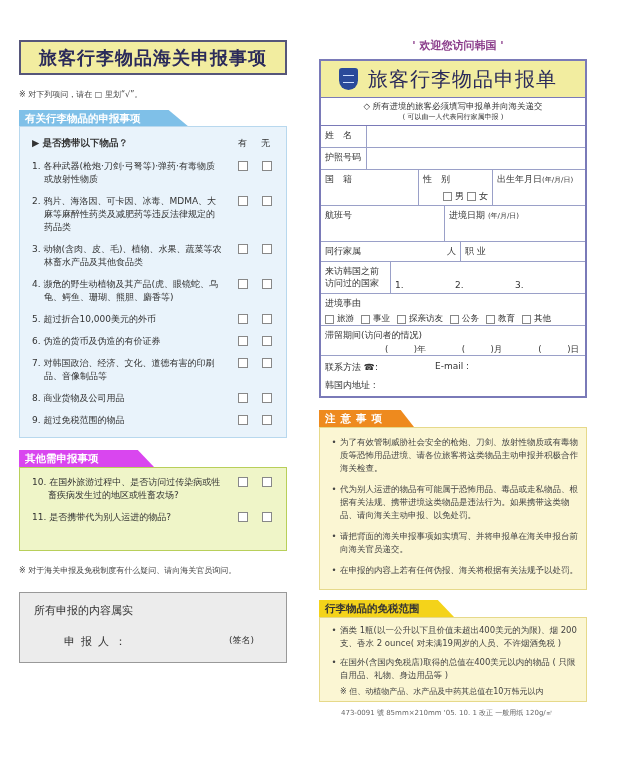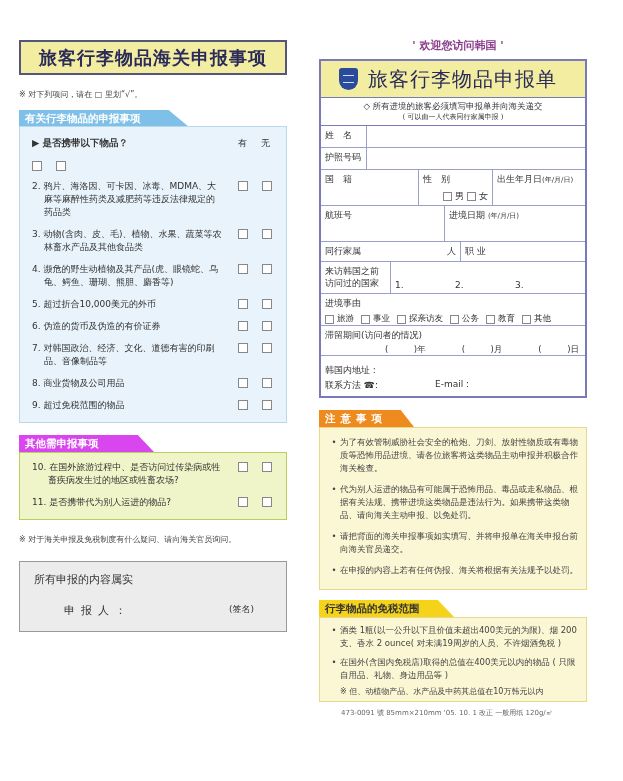--- a/index.html
+++ b/index.html
@@ -10,21 +10,21 @@
   .main-title { width: 268px; height: 35px; background: #f2eda0; border: 2px solid #56567a; display: flex; align-items: center; justify-content: center; font-size: 18px; font-weight: bold; color: #2b2b5a; letter-spacing: 1px; }
   .note-top { margin-top: 14px; font-size: 8px; color: #444; display: flex; align-items: center; gap: 3px; }
 
   .sec-header { margin-top: 10px; height: 17px; position: relative; }
   .sec-header .tab { position: absolute; left: 0; top: 0; height: 17px; padding: 0 6px; font-size: 10.5px; color: #fff; line-height: 17px; font-weight: bold; }
   .sec-header.blue .tab { background: #7fc0e8; clip-path: polygon(0 0, 88% 0, 100% 100%, 0 100%); width: 170px; }
   .sec-header.green .tab { background: #d946ef; clip-path: polygon(0 0, 88% 0, 100% 100%, 0 100%); width: 135px; }
   .sec-header.blue .line { position:absolute; left:0; right:0; bottom:0; height:1px; background:#b8d8ee; }
 
   .panel-blue { background: #e9f3fb; border: 1px solid #b8d8ee; border-top: none; padding: 10px 10px 8px 12px; width: 268px; }
-  .panel-green { background: #eff5c8; border: 1px solid #b8cf5a; padding: 8px 10px 8px 12px; width: 268px; }
+  .panel-green { background: #eff5c8; border: 1px solid #b8cf5a; padding: 8px 10px 24px 12px; width: 268px; }
 
   .q-head { display: flex; justify-content: space-between; font-size: 9.5px; font-weight: bold; color: #333; margin-bottom: 10px; gap: 24px; }
   .q-head .yn { display: flex; gap: 14px; font-weight: normal; font-size: 9px; margin-right: 6px; }
   .q-row { display: flex; justify-content: space-between; align-items: flex-start; margin-bottom: 9px; }
   .q-row .txt { font-size: 9px; line-height: 13px; color: #333; width: 190px; padding-left: 12px; text-indent: -12px; }
   .q-row .boxes { display: flex; gap: 14px; margin-top: 1px; margin-right: 4px; }
   .cb { width: 10px; height: 10px; border: 1px solid #888; background: #fff; display: inline-block; }
 
   .footnote { margin-top: 14px; font-size: 8px; color: #444; }
 
@@ -81,20 +81,21 @@
   </div>
   <div class="panel-blue">
     <div class="q-head">
       <span>▶ 是否携带以下物品？</span>
       <span class="yn">
         <span>有</span>
         <span>无</span>
       </span>
     </div>
     <div class="q-row">
+        <div class="txt">1. 各种武器(枪炮·刀剑·弓弩等)·弹药·有毒物质或放射性物质</div>
         <div class="boxes">
           <span class="cb"></span>
           <span class="cb"></span>
         </div>
       </div>
     <div class="q-row">
         <div class="txt">2. 鸦片、海洛因、可卡因、冰毒、MDMA、大麻等麻醉性药类及减肥药等违反法律规定的药品类</div>
         <div class="boxes">
           <span class="cb"></span>
           <span class="cb"></span>
@@ -274,25 +275,25 @@
         <div>滞留期间(访问者的情况)</div>
         <div class="stay">
           <span>(　　　)年</span>
           <span>(　　　)月</span>
           <span>(　　　)日</span>
         </div>
       </div>
     </div>
     <div class="frow" style="height:40px">
       <div class="fcell" style="flex:1">
-        <div style="margin-top:5px">韩国内地址 :</div>
         <div style="display:flex;margin-top:2px">
           <span style="width:110px">联系方法 ☎:</span>
           <span>E-mail :</span>
         </div>
+        <div style="margin-top:5px">韩国内地址 :</div>
       </div>
     </div>
   </div>
 
   <div class="sec-header orange" style="margin-top:12px">
     <div class="tab">注意事项</div>
   </div>
   <div class="panel-notes">
     <div class="bullet">
         <span class="dot">•</span>

